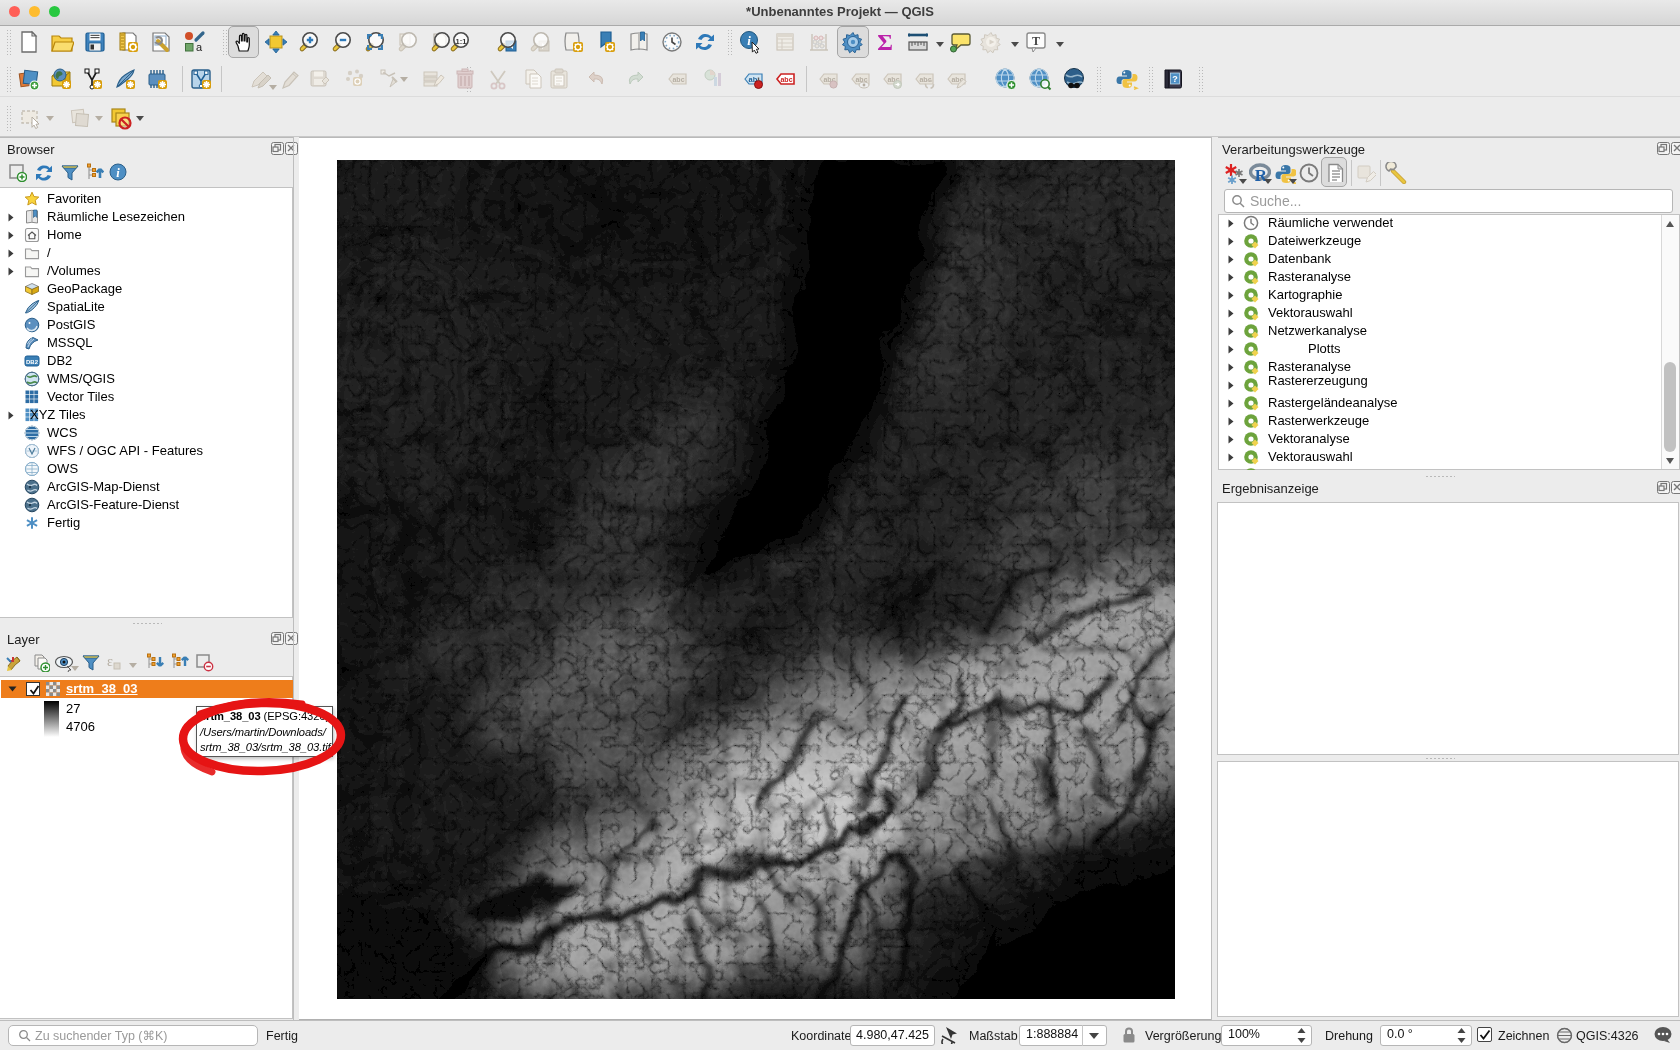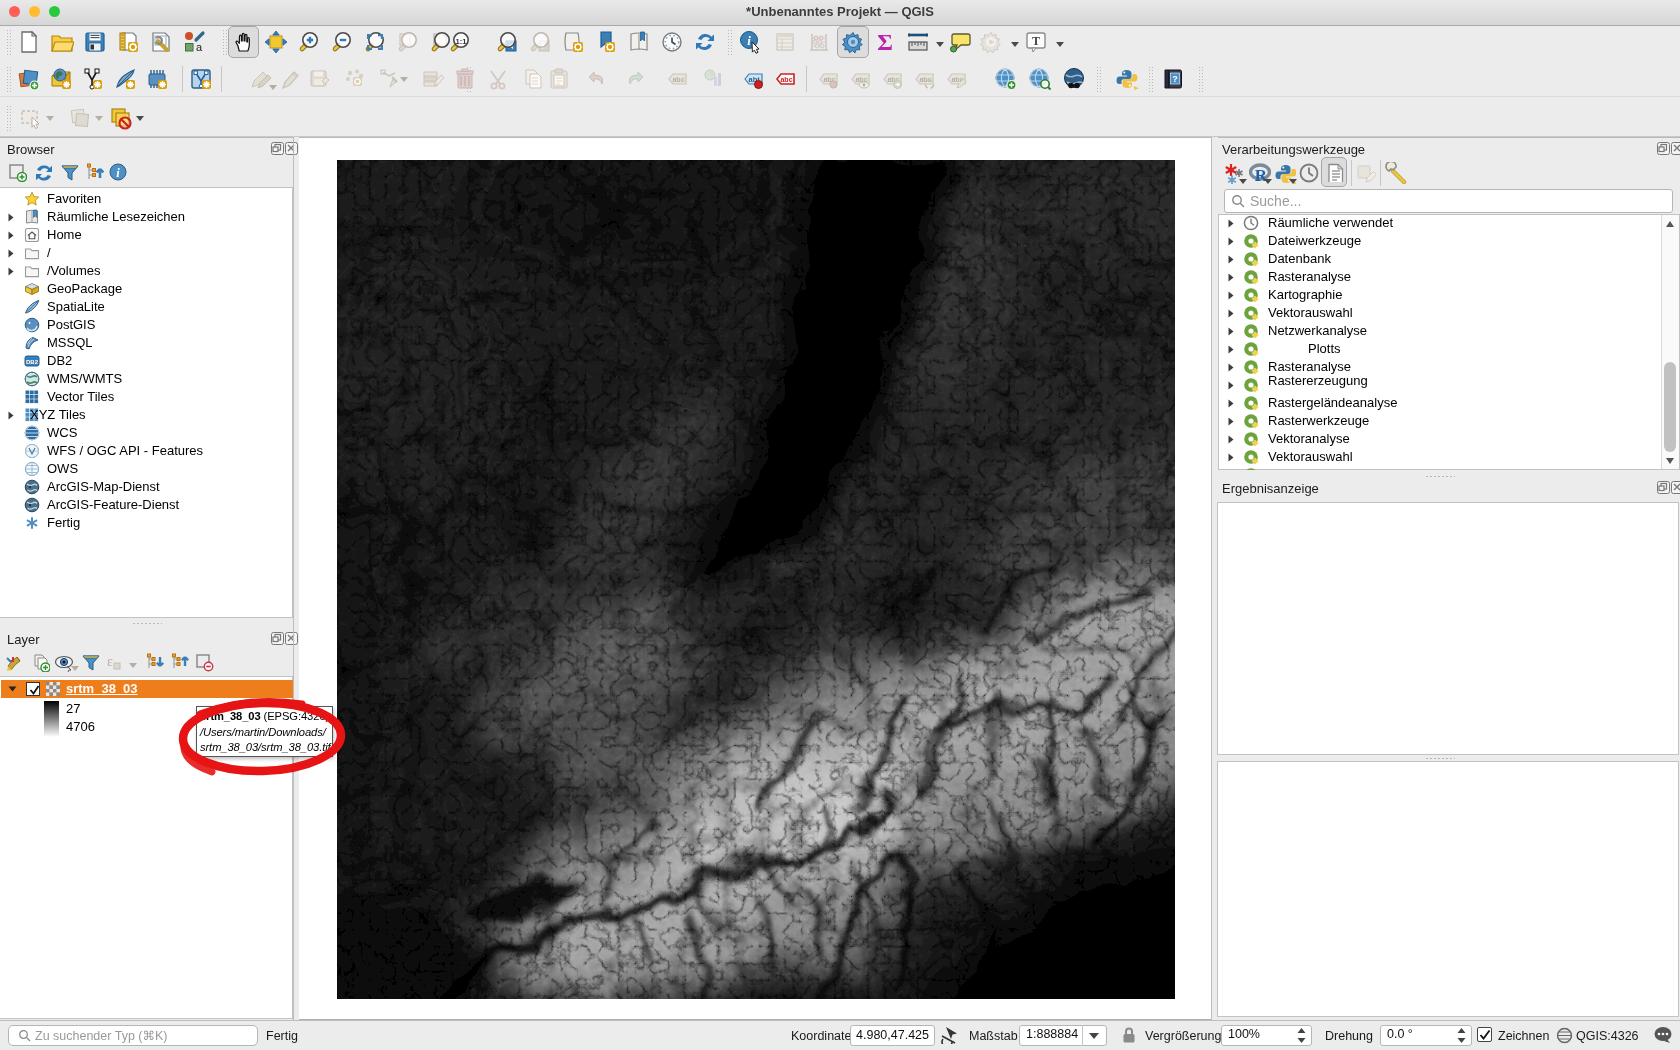--- a/index.html
+++ b/index.html
@@ -707,21 +707,21 @@
     </svg>
   </div>
 <div class="tree-text" style="left:47px;top:352px;line-height:18px">DB2</div>
 <div class="ic" style="left:24px;top:371px">
     <svg width="16" height="16" viewBox="0 0 16 16">
       <circle cx="8" cy="8" r="6.8" fill="#cfe4f2" stroke="#4a6f8a"></circle>
       <path d="M3 5 q2.5 2 5 0.5 q3 -1.6 5 0.5 M3 11 q3 2 5.5 0.5 q3 -1.6 4.5 0.5" stroke="#4a8a4a" stroke-width="1.6" fill="none"></path>
       <circle cx="8" cy="8" r="6.8" fill="none" stroke="#4a6f8a"></circle>
     </svg>
   </div>
-<div class="tree-text" style="left:47px;top:370px;line-height:18px">WMS/WMTS</div>
+<div class="tree-text" style="left:47px;top:370px;line-height:18px">WMS/QGIS</div>
 <div class="ic" style="left:24px;top:389px">
     <svg width="16" height="16" viewBox="0 0 16 16">
       <g fill="#2e6da4">
         <rect x="1.5" y="1.5" width="3.8" height="3.8"></rect>
         <rect x="5.9" y="1.5" width="3.8" height="3.8"></rect>
         <rect x="10.3" y="1.5" width="3.8" height="3.8"></rect>
         <rect x="1.5" y="5.9" width="3.8" height="3.8"></rect>
         <rect x="5.9" y="5.9" width="3.8" height="3.8"></rect>
         <rect x="10.3" y="5.9" width="3.8" height="3.8"></rect>
         <rect x="1.5" y="10.3" width="3.8" height="3.8"></rect>

